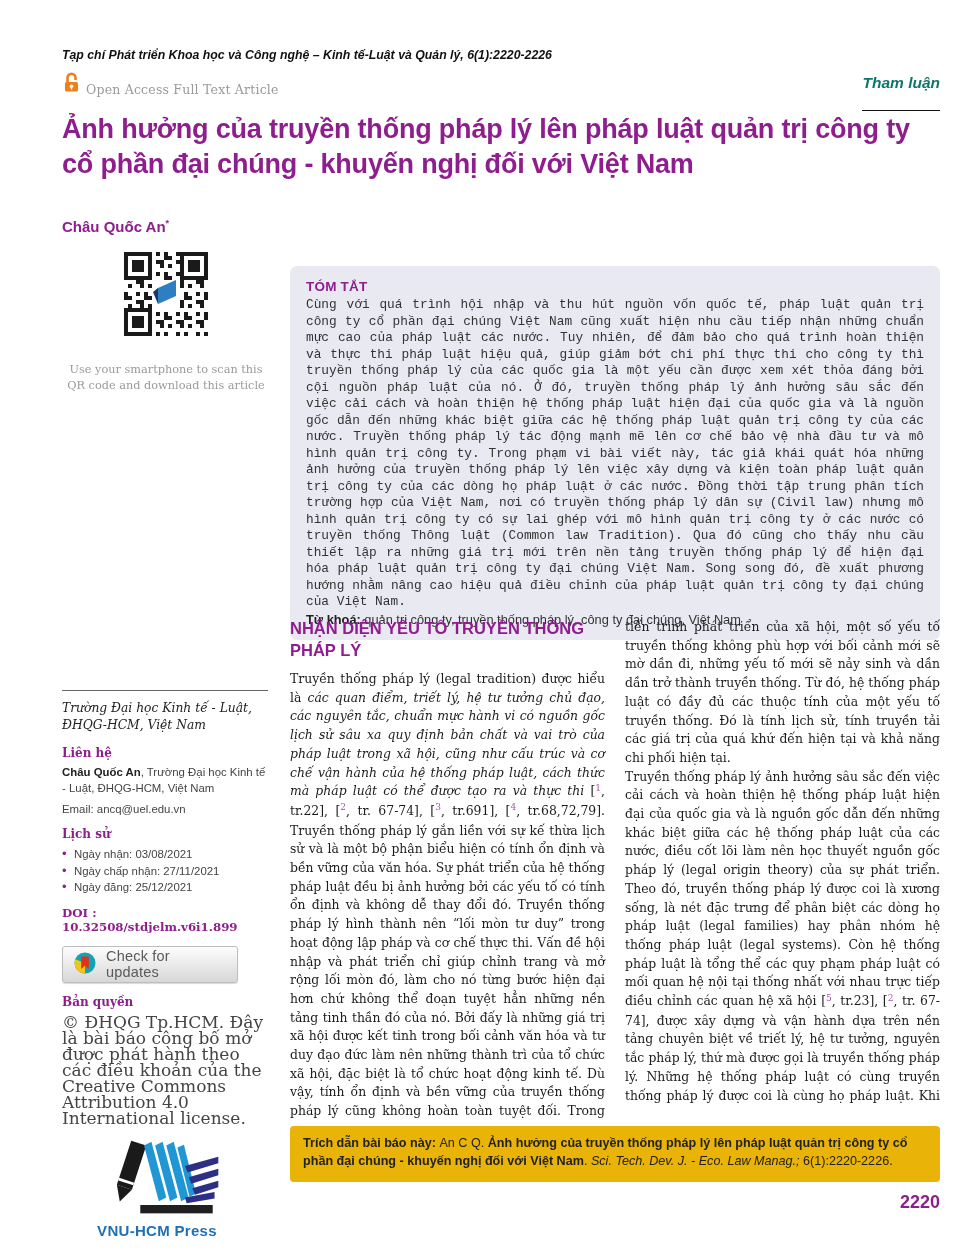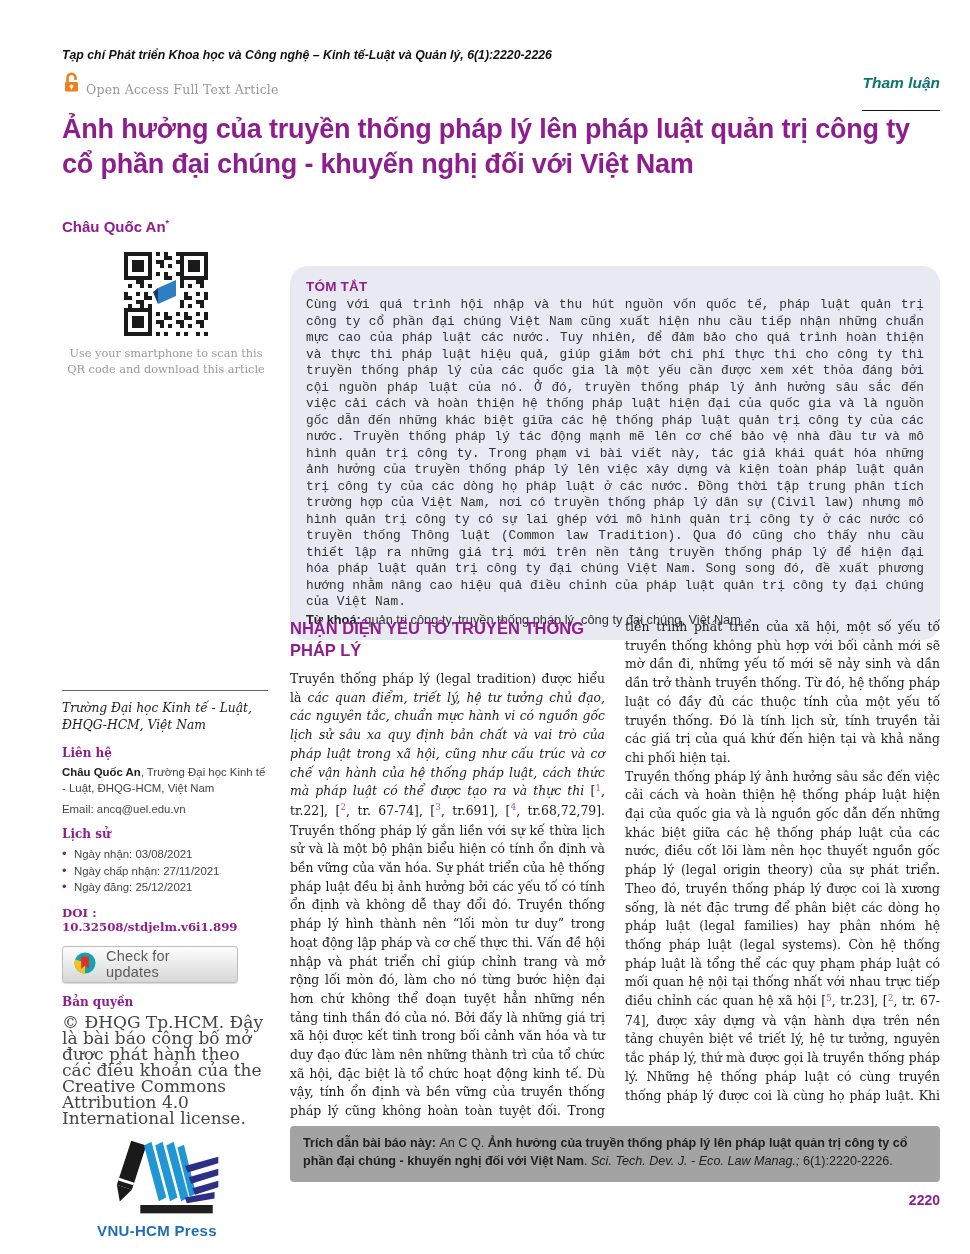--- a/index.html
+++ b/index.html
@@ -26,26 +26,26 @@
   .paper-title {
     position:absolute; left:62px; top:112px; width:884px;
     font-size:27px; line-height:35px; font-weight:bold; color:#8e1d8e; letter-spacing:-.2px;
   }
   .author-line { position:absolute; left:62px; top:218px; font-size:15px; font-weight:bold; color:#8e1d8e; }
   .author-line sup { font-size:9px; }
   
   .qr-block { position:absolute; left:62px; top:252px; width:208px; text-align:center; }
   .qr-svg { width:84px; height:84px; display:inline-block; background:#fff; }
   .qr-caption {
-    margin-top:6px; font-family:"DejaVu Serif", serif; font-size:11.3px; line-height:15.5px; color:#9a9a9a;
+    margin-top:22px; font-family:"DejaVu Serif", serif; font-size:11.3px; line-height:15.5px; color:#9a9a9a;
   }
   
   .abstract-box {
     position:absolute; left:290px; top:266px; width:650px; min-height:332px;
-    background:#e9e9f2; border-radius:18px; padding:13px 16px 12px 16px;
+    background:#e9e9f2; border-radius:7px; padding:13px 16px 12px 16px;
   }
   .abstract-heading { font-size:13.5px; font-weight:bold; color:#8e1d8e; margin-bottom:3px; letter-spacing:.2px; }
   .abstract-body { font-size:12.8px; line-height:16.5px; color:#333; text-align:justify;font-family:Liberation Mono, monospace; }
   .abstract-keywords { font-size:12.8px; line-height:16.5px; color:#333; margin-top:1px; }
   .abstract-keywords b { color:#222; }
   
   .sidebar { position:absolute; left:62px; top:690px; width:206px; font-size:11.4px; color:#333; }
   .sidebar hr { border:none; border-top:1px solid #666; margin:0 0 9px 0; }
   .affiliation { font-family:"DejaVu Serif", serif; font-style:italic; font-size:12.3px; line-height:17px; color:#222; }
   .sb-heading { font-family:"DejaVu Serif", serif; font-weight:bold; color:#8e1d8e; font-size:12px; margin-top:12px; margin-bottom:5px; }
@@ -76,24 +76,24 @@
   .body-para {
     font-family:"DejaVu Serif", serif; font-size:12.4px; line-height:18.7px;
     text-align:justify; color:#1c1c1c;
   }
   .seg-i { font-style:italic; }
   .seg-b { font-weight:bold; }
   .seg-sup { color:#a855a8; font-size:9px; position:relative; top:-4.5px; }
   
   .citation-box {
     position:absolute; left:290px; top:1126px; width:650px; min-height:56px;
-    background:#a3a3a3; border-radius:4px; padding:9px 13px;
+    background:#eab308; border-radius:4px; padding:9px 13px;
     font-size:12.6px; line-height:17.5px; color:#222;
   }
-  .page-number { position:absolute; right:30px; top:1192px; font-size:14px; font-weight:bold; color:#8e1d8e; }
+  .page-number { position:absolute; right:30px; top:1192px; font-size:18px; font-weight:bold; color:#8e1d8e; }
 </style>
 </head>
 <body>
 
 <div class="page">
 
   <div class="journal-line">Tạp chí Phát triển Khoa học và Công nghệ – Kinh tế-Luật và Quản lý, 6(1):2220-2226</div>
 
   <div class="oa-row">
     <div class="oa-left">

